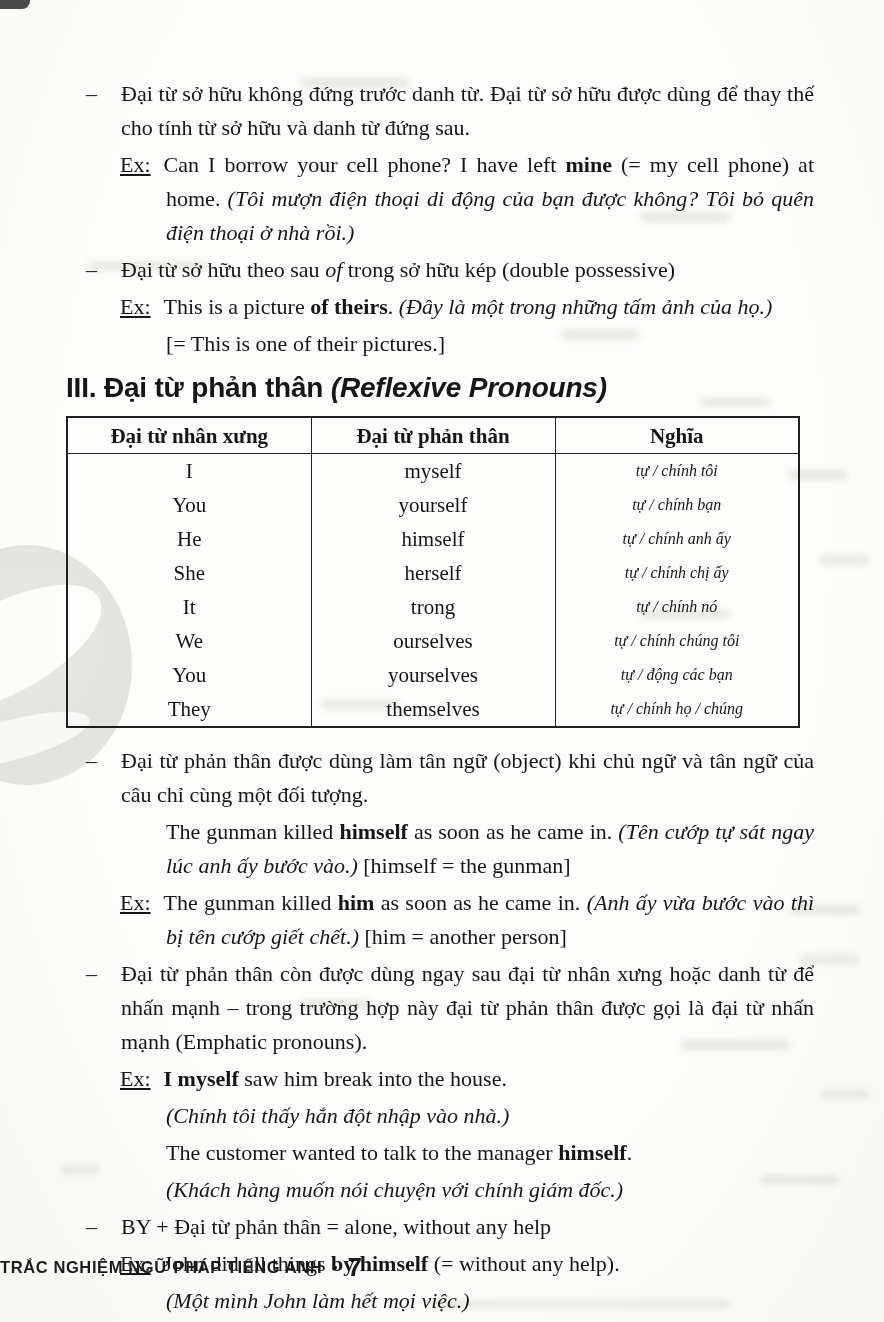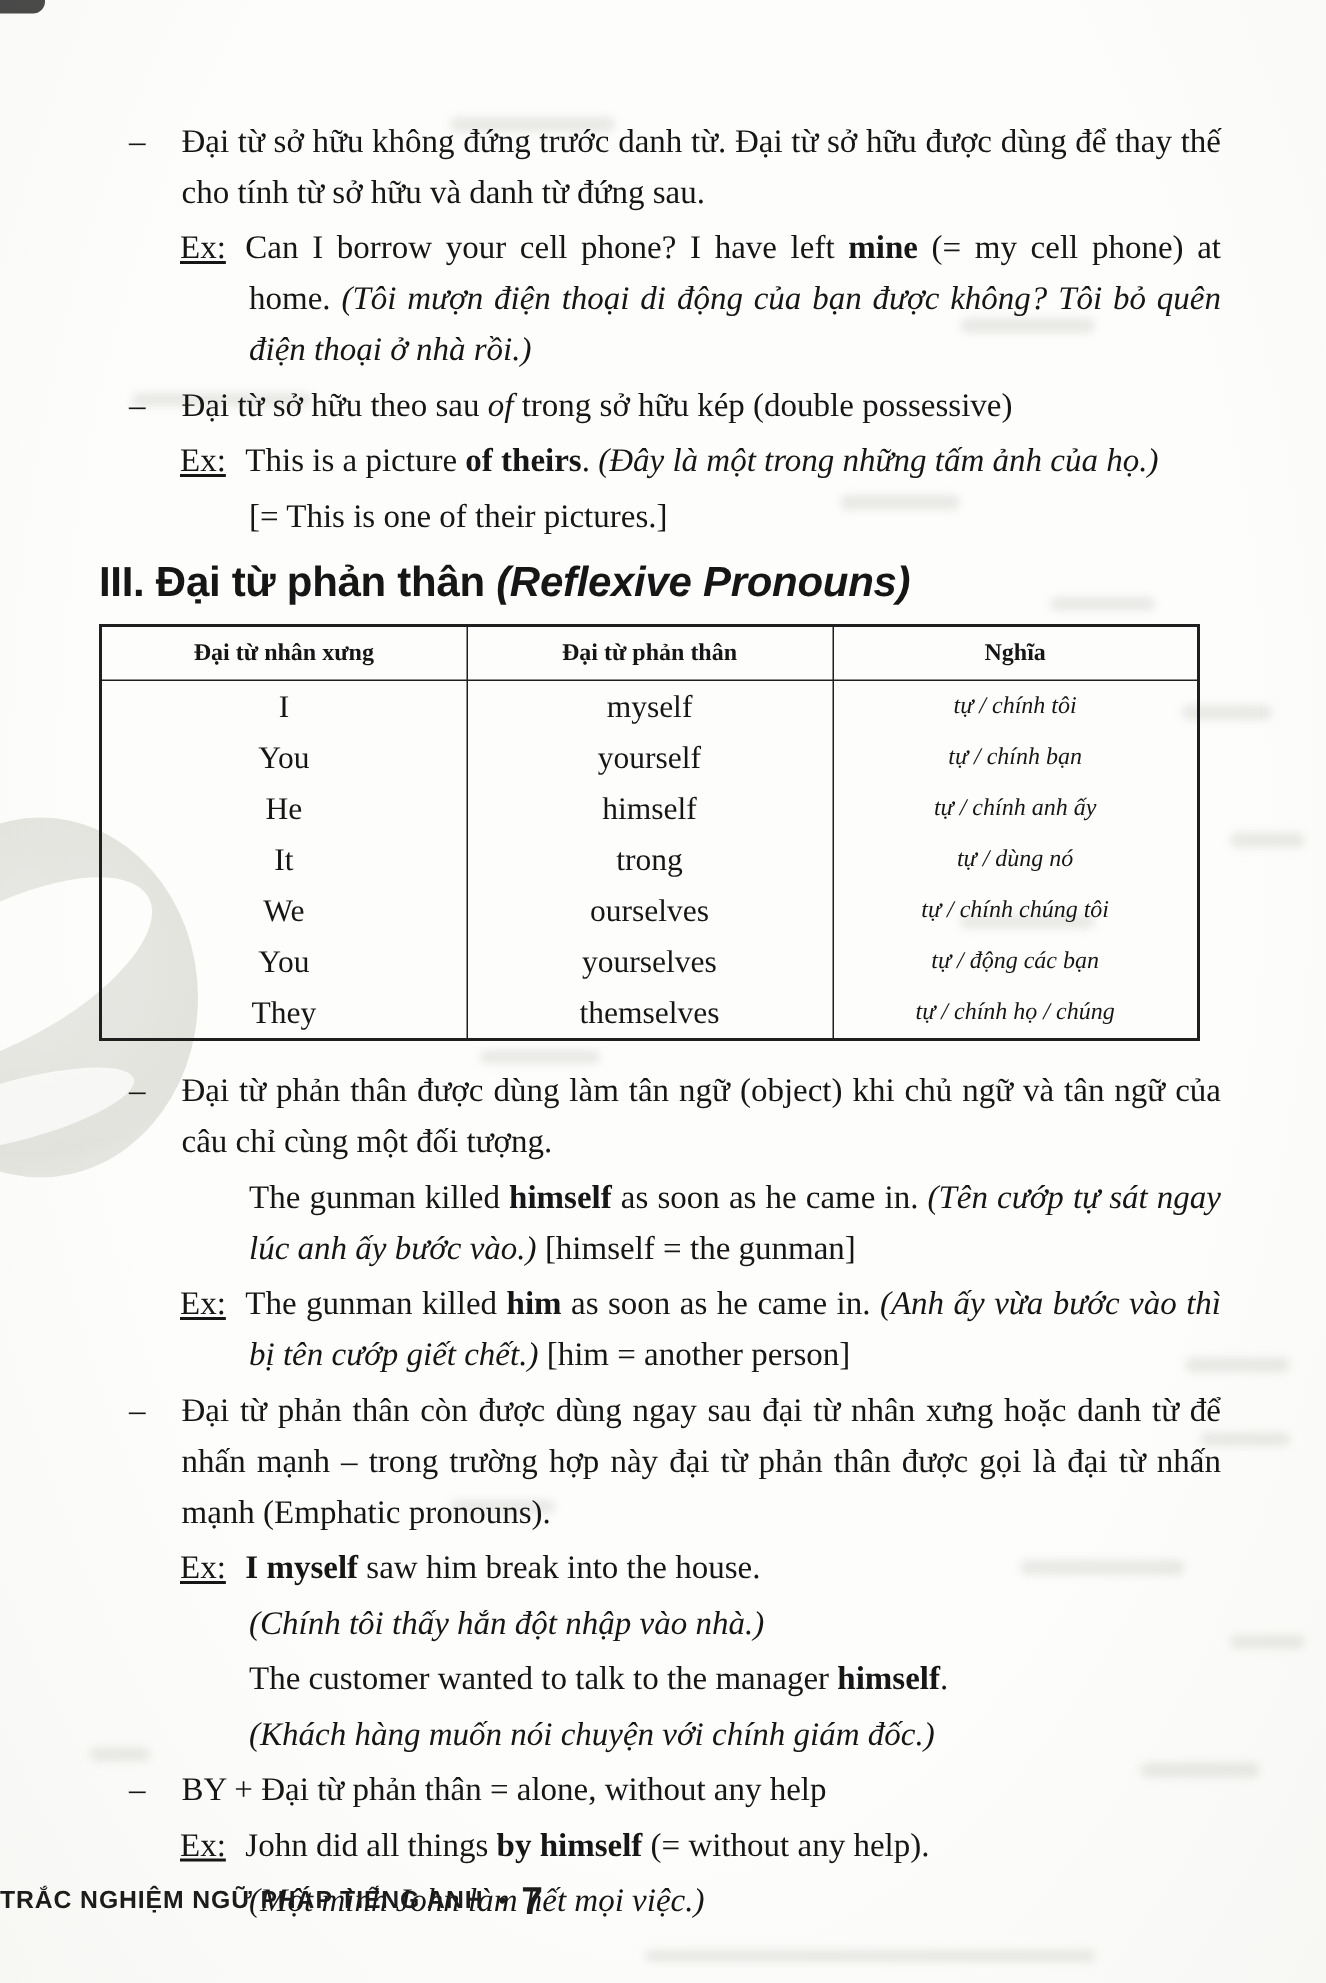--- a/index.html
+++ b/index.html
@@ -39,21 +39,21 @@
   .b{font-weight:bold;}
   .i{font-style:italic;}
 
   .heading{font-family:"Liberation Sans","DejaVu Sans",sans-serif;
     font-weight:bold;font-size:28px;line-height:30px;margin:12px 0 13px 0;letter-spacing:-0.2px;}
   .heading .hi{font-style:italic;}
 
   table.pron-table{border-collapse:collapse;width:734px;margin:2px 0 16px 0;
     border:2.5px solid #1f1f1f;}
   .pron-table th,.pron-table td{border:1.5px solid #1f1f1f;text-align:center;padding:0;}
-  .pron-table th{font-size:16px;height:35px;font-weight:bold;}
+  .pron-table th{font-size:21px;height:35px;font-weight:bold;}
   .pron-table td{font-size:21px;height:31px;border-top:none;border-bottom:none;}
   .pron-table td.meaning{font-style:italic;font-size:16px;}
   .pron-table col{width:33.33%;}
 
   .after{margin-top:16px;}
 
   .footer{position:absolute;left:0;top:1252px;width:814px;
     display:flex;justify-content:flex-start;align-items:center;gap:10px;
     font-family:"Liberation Sans","DejaVu Sans",sans-serif;font-weight:bold;color:#1c1c1c;}
   .footer .ft{font-size:16.5px;letter-spacing:.6px;}
@@ -127,23 +127,28 @@
             <td>You</td>
             <td>yourself</td>
             <td class="meaning">tự / chính bạn</td>
           </tr>
           <tr>
             <td>He</td>
             <td>himself</td>
             <td class="meaning">tự / chính anh ấy</td>
           </tr>
           <tr>
+            <td>She</td>
+            <td>herself</td>
+            <td class="meaning">tự / chính chị ấy</td>
+          </tr>
+          <tr>
             <td>It</td>
             <td>trong</td>
-            <td class="meaning">tự / dùng nó</td>
+            <td class="meaning">tự / chính nó</td>
           </tr>
           <tr>
             <td>We</td>
             <td>ourselves</td>
             <td class="meaning">tự / chính chúng tôi</td>
           </tr>
           <tr>
             <td>You</td>
             <td>yourselves</td>
             <td class="meaning">tự / động các bạn</td>

